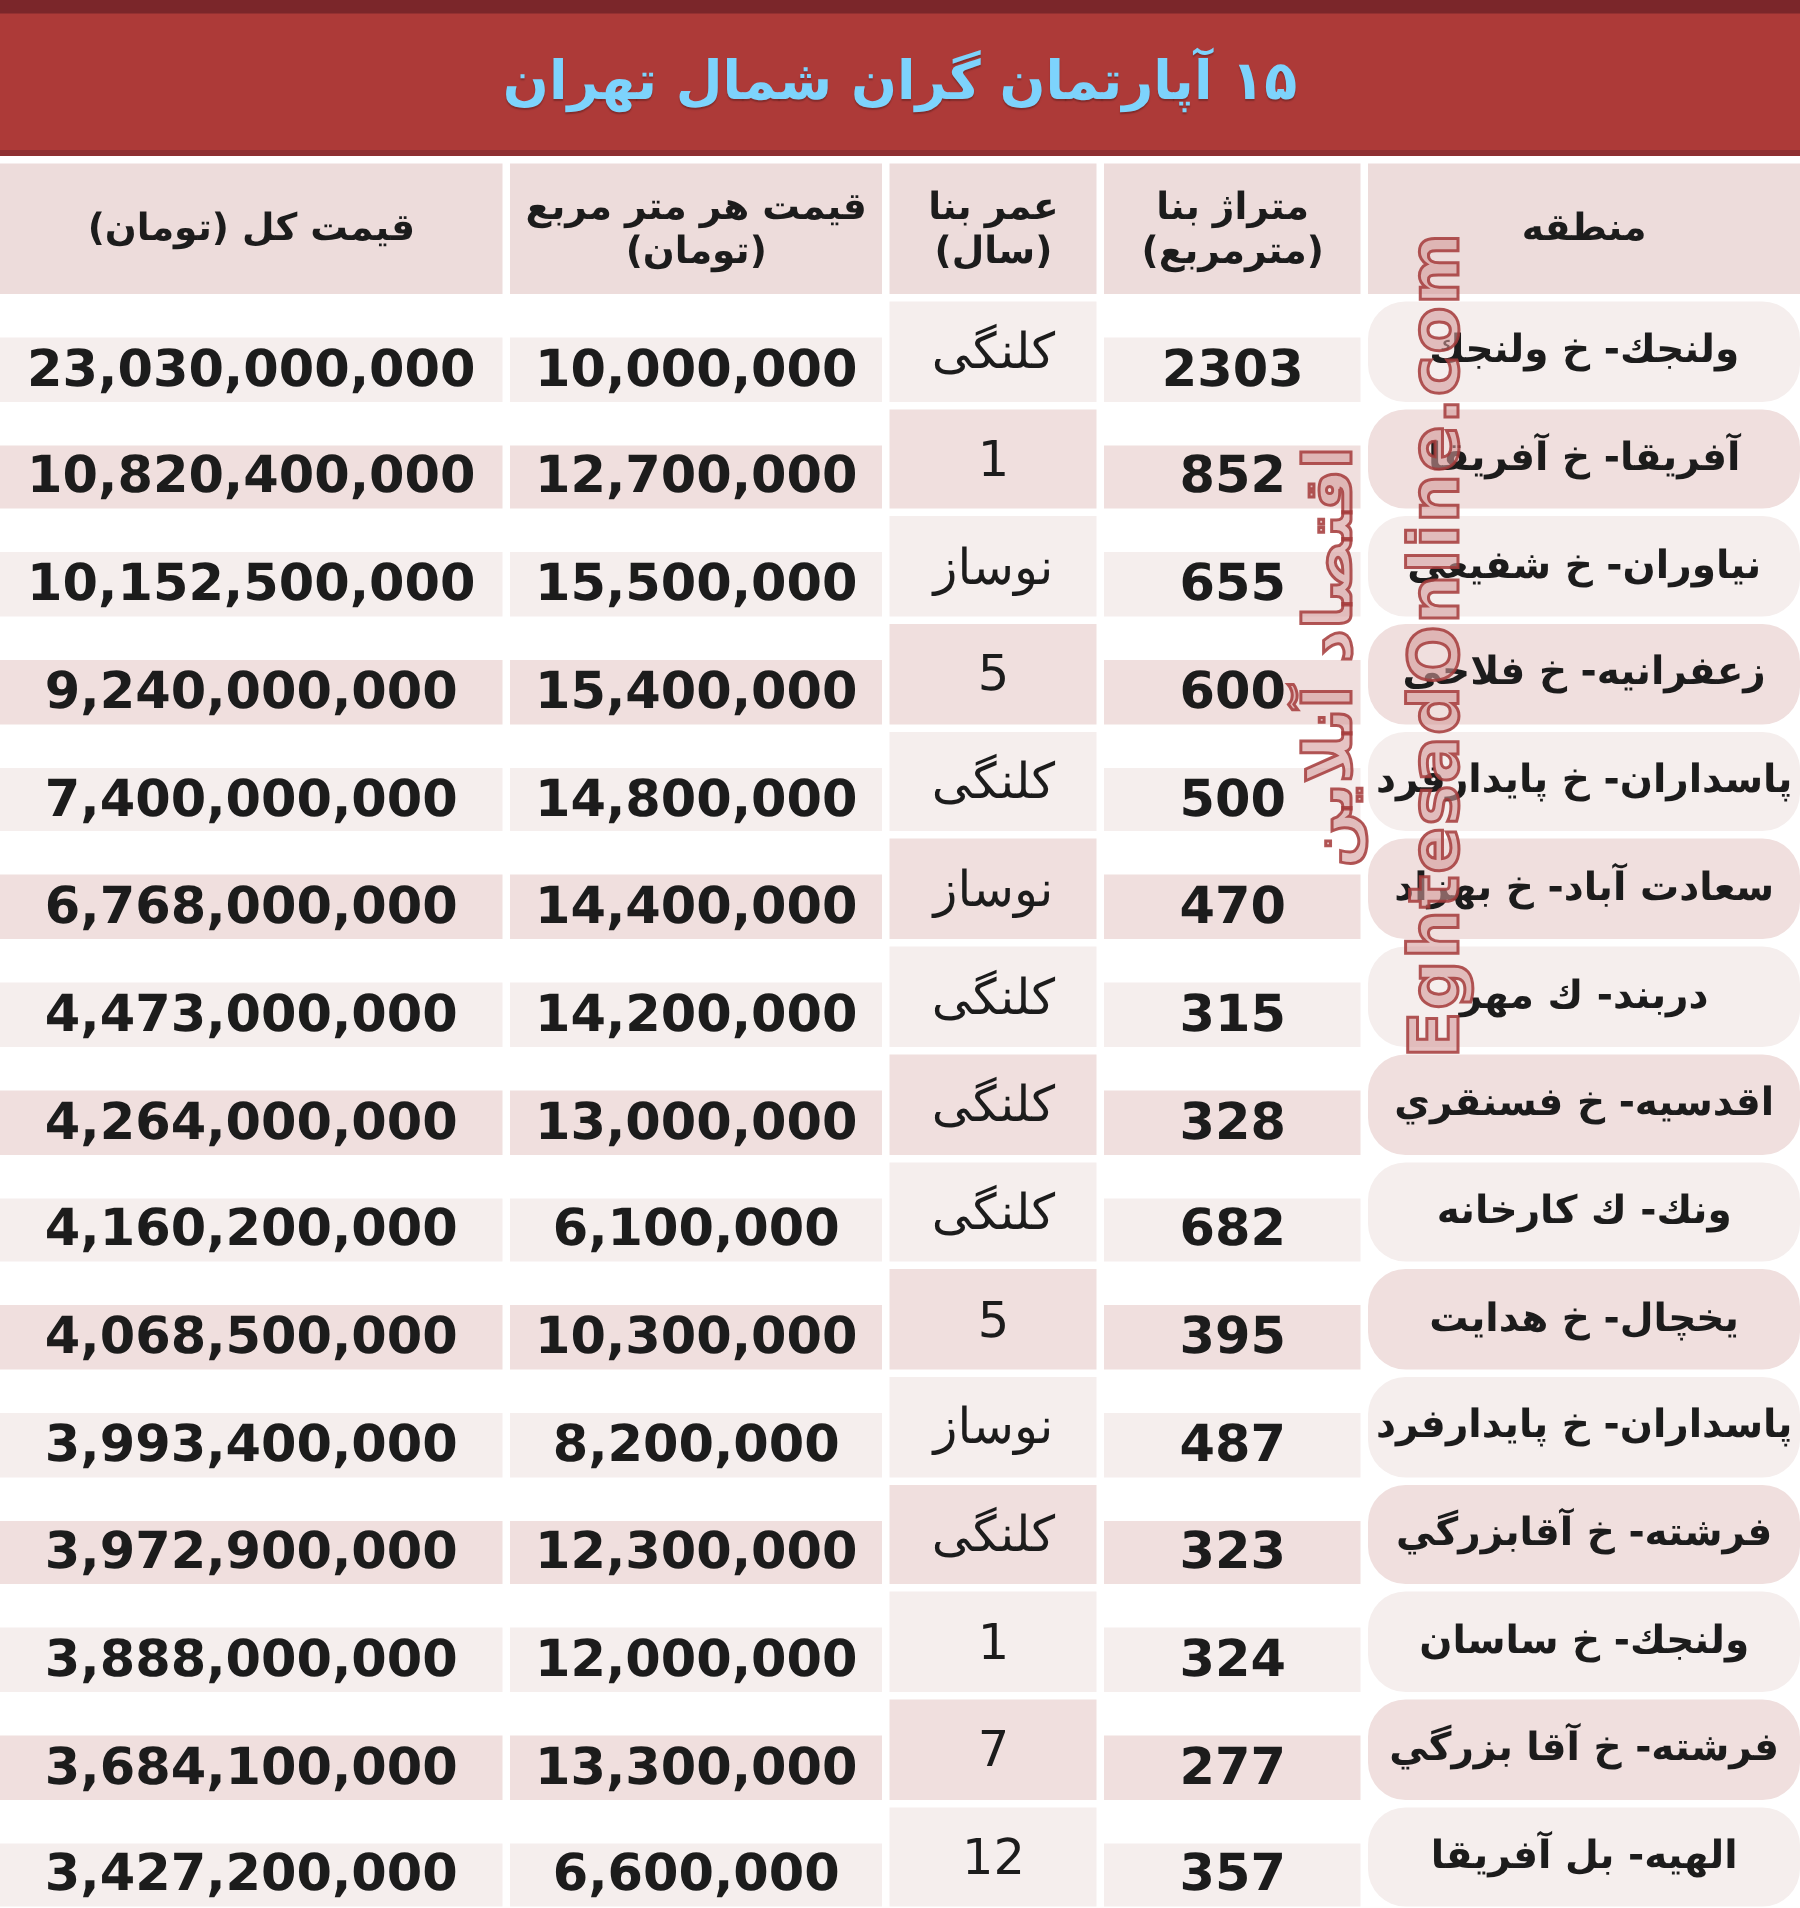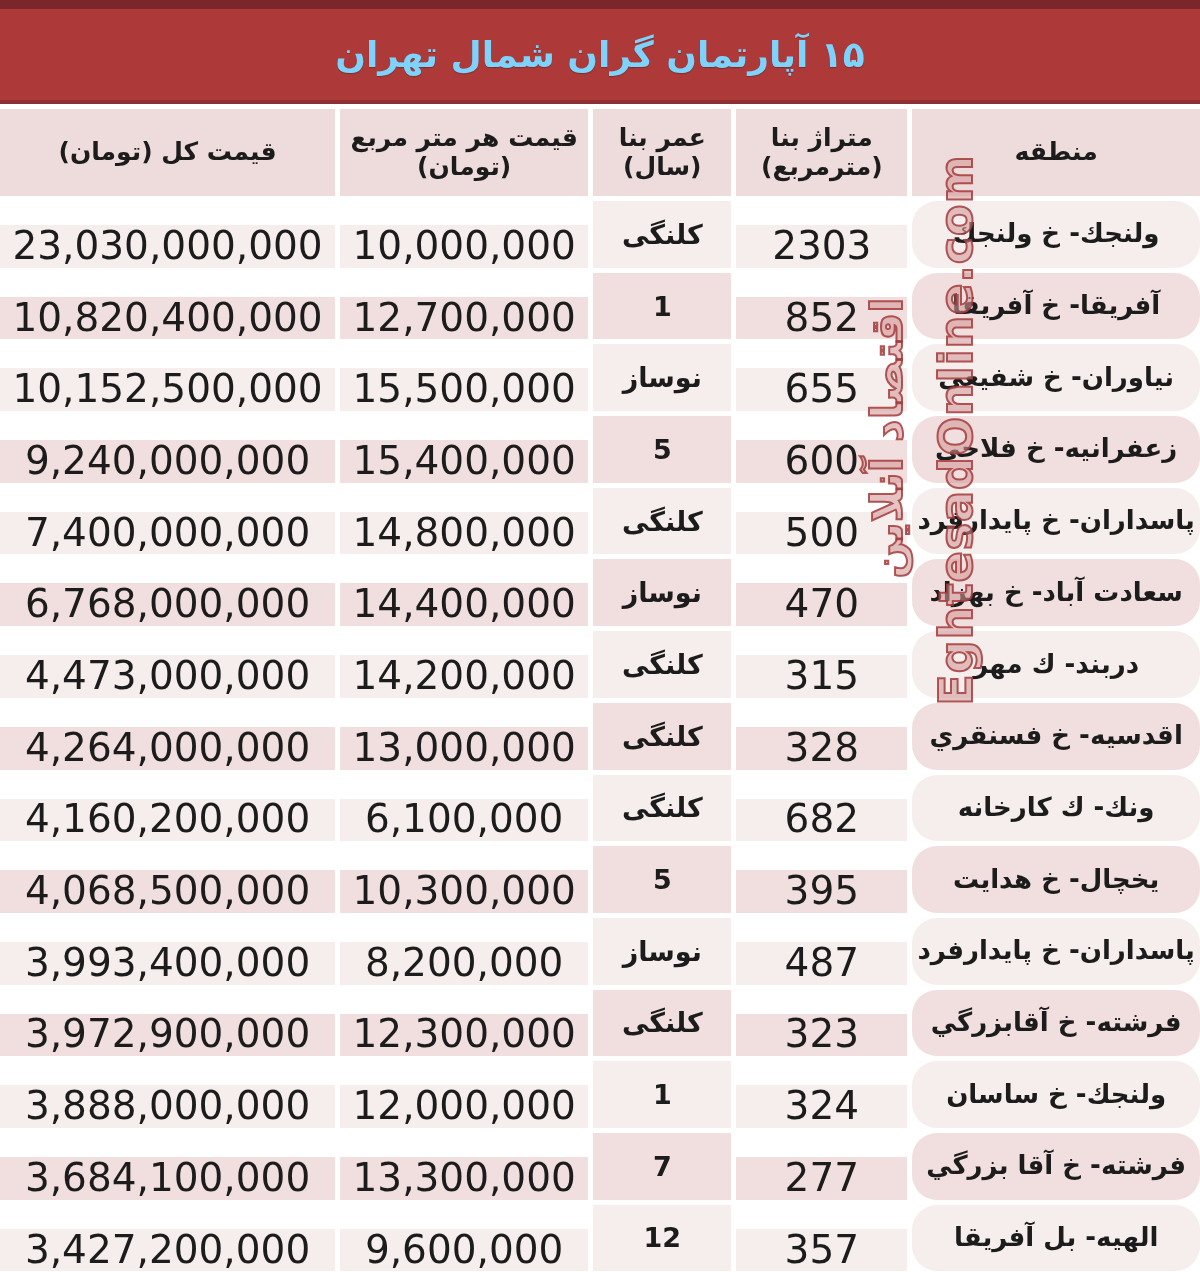--- a/index.html
+++ b/index.html
@@ -59,23 +59,23 @@
     overflow: hidden;
   }
   .c-region { width: 298px; }
   .c-area   { width: 177px; }
   .c-age    { width: 143px; text-align: center; }
   .c-ppm    { width: 257px; }
   .c-total  { width: 347px; }
   .header .cell { background: #eddcdb; font-weight: bold; font-size: 25px; direction: rtl; }
   .r-odd  .cell { background: #f5eeed; }
   .r-even .cell { background: #f0dfde; }
-  .num  { direction: ltr; font-weight: normal; font-size: 39px; margin-top: 24px; }
+  .num  { direction: ltr; font-weight: bold; font-size: 34px; margin-top: 24px; }
   .fa   { direction: rtl; font-weight: bold; font-size: 26px; border-radius: 25px; }
-  .age-fa { direction: rtl; font-weight: bold; font-size: 27px; }
+  .age-fa { direction: rtl; font-weight: normal; font-size: 33px; }
   
   .wm {
     position: absolute;
     white-space: nowrap;
     font-weight: bold;
     pointer-events: none;
     color: rgba(255, 240, 238, 0.30);
     -webkit-text-stroke: 2px rgba(164, 59, 59, 0.85);
     text-shadow: 0 0 1px rgba(164,59,59,0.4);
   }
@@ -233,21 +233,21 @@
       <div class="cell c-area num">277</div>
       <div class="cell c-age age-fa">7</div>
       <div class="cell c-ppm num">13,300,000</div>
       <div class="cell c-total num">3,684,100,000</div>
     </div>
 
     <div class="row r-odd">
       <div class="cell c-region fa">الهیه- بل آفریقا</div>
       <div class="cell c-area num">357</div>
       <div class="cell c-age age-fa">12</div>
-      <div class="cell c-ppm num">9,600,000</div>
+      <div class="cell c-ppm num">6,600,000</div>
       <div class="cell c-total num">3,427,200,000</div>
     </div>
 
   </div>
 
   <div class="wm wm-fa">اقتصاد آنلاین</div>
   <div class="wm wm-en">EghtesadOnline.com</div>
 
 </div>
 

